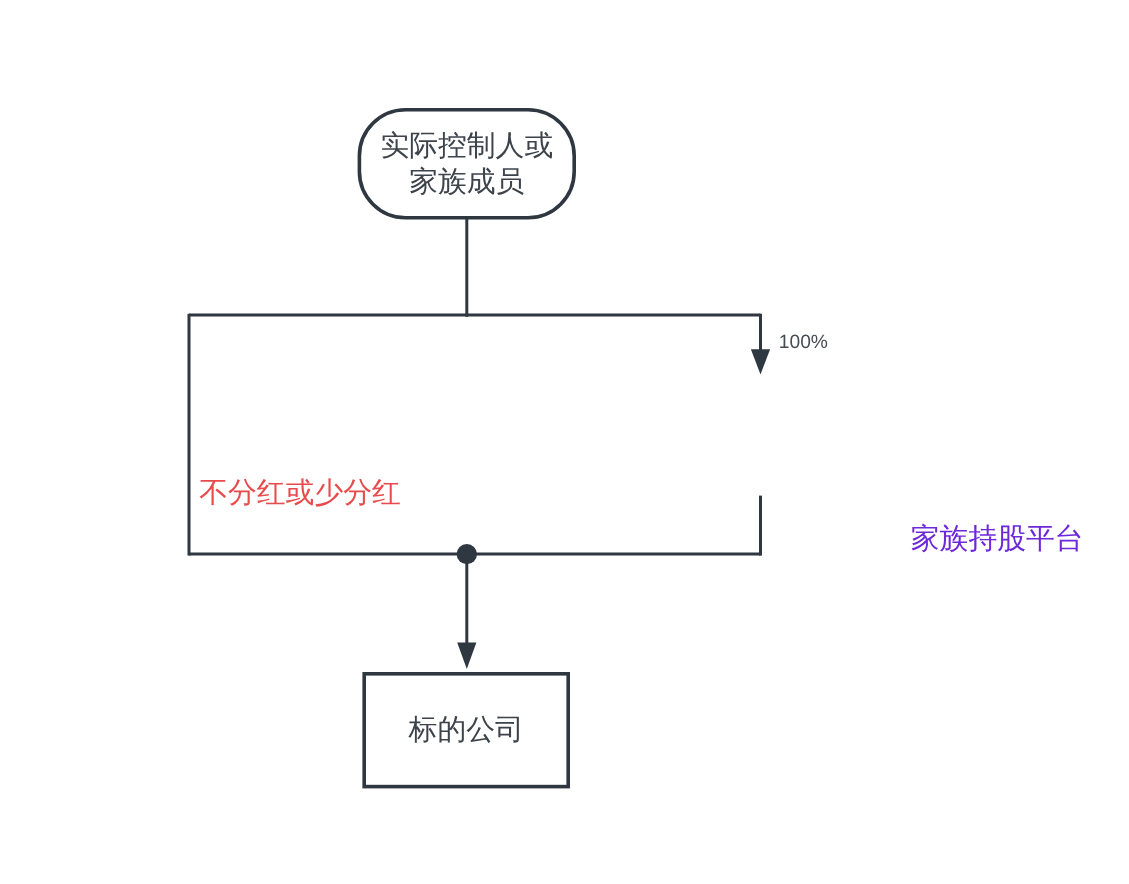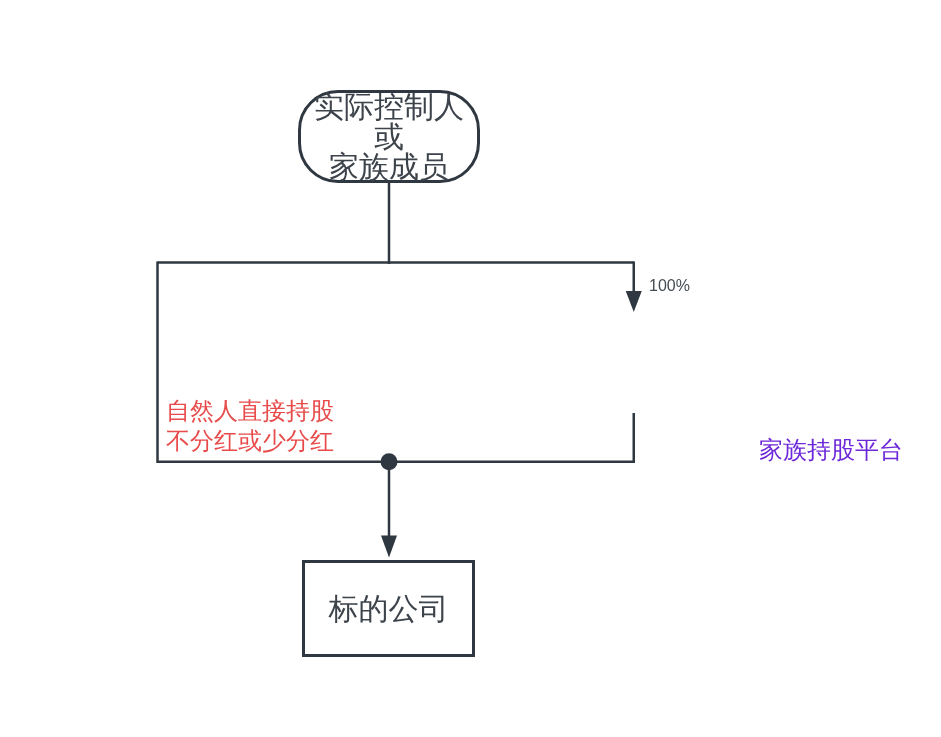--- a/index.html
+++ b/index.html
@@ -26,21 +26,21 @@
     position: absolute;
     box-sizing: border-box;
     border: 3px solid #2f3740;
     background: #ffffff;
     display: flex;
     flex-direction: column;
     align-items: center;
     justify-content: center;
     text-align: center;
     color: #3d434b;
-    font-size: 30px;
+    font-size: 24px;
     line-height: 30px;
   }
   .node-controller {
     left: 298px;
     top: 90px;
     width: 182px;
     height: 93px;
     border-radius: 40px;
   }
   .node-platform {
@@ -119,21 +119,20 @@
   </div>
 
   <div class="edge-label">100%</div>
 
 
   <div class="node node-target">
     <div>标的公司</div>
   </div>
 
   <div class="annotation annotation-left">
-    <div>自然人直接持股</div>
     <div>不分红或少分红</div>
   </div>
 
   <div class="annotation annotation-right">
     <div>家族持股平台</div>
   </div>
 
 </div>
 
 </body></html>

